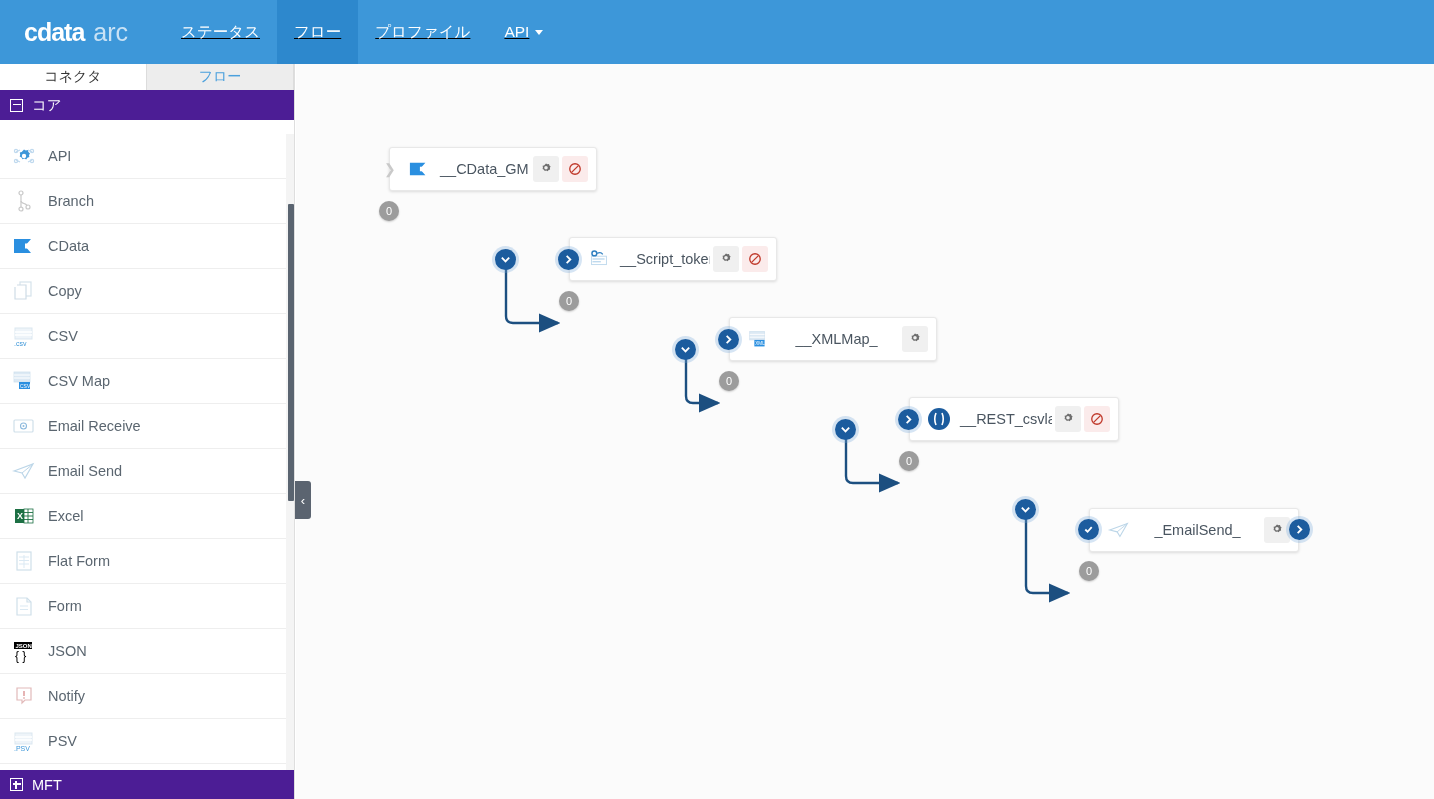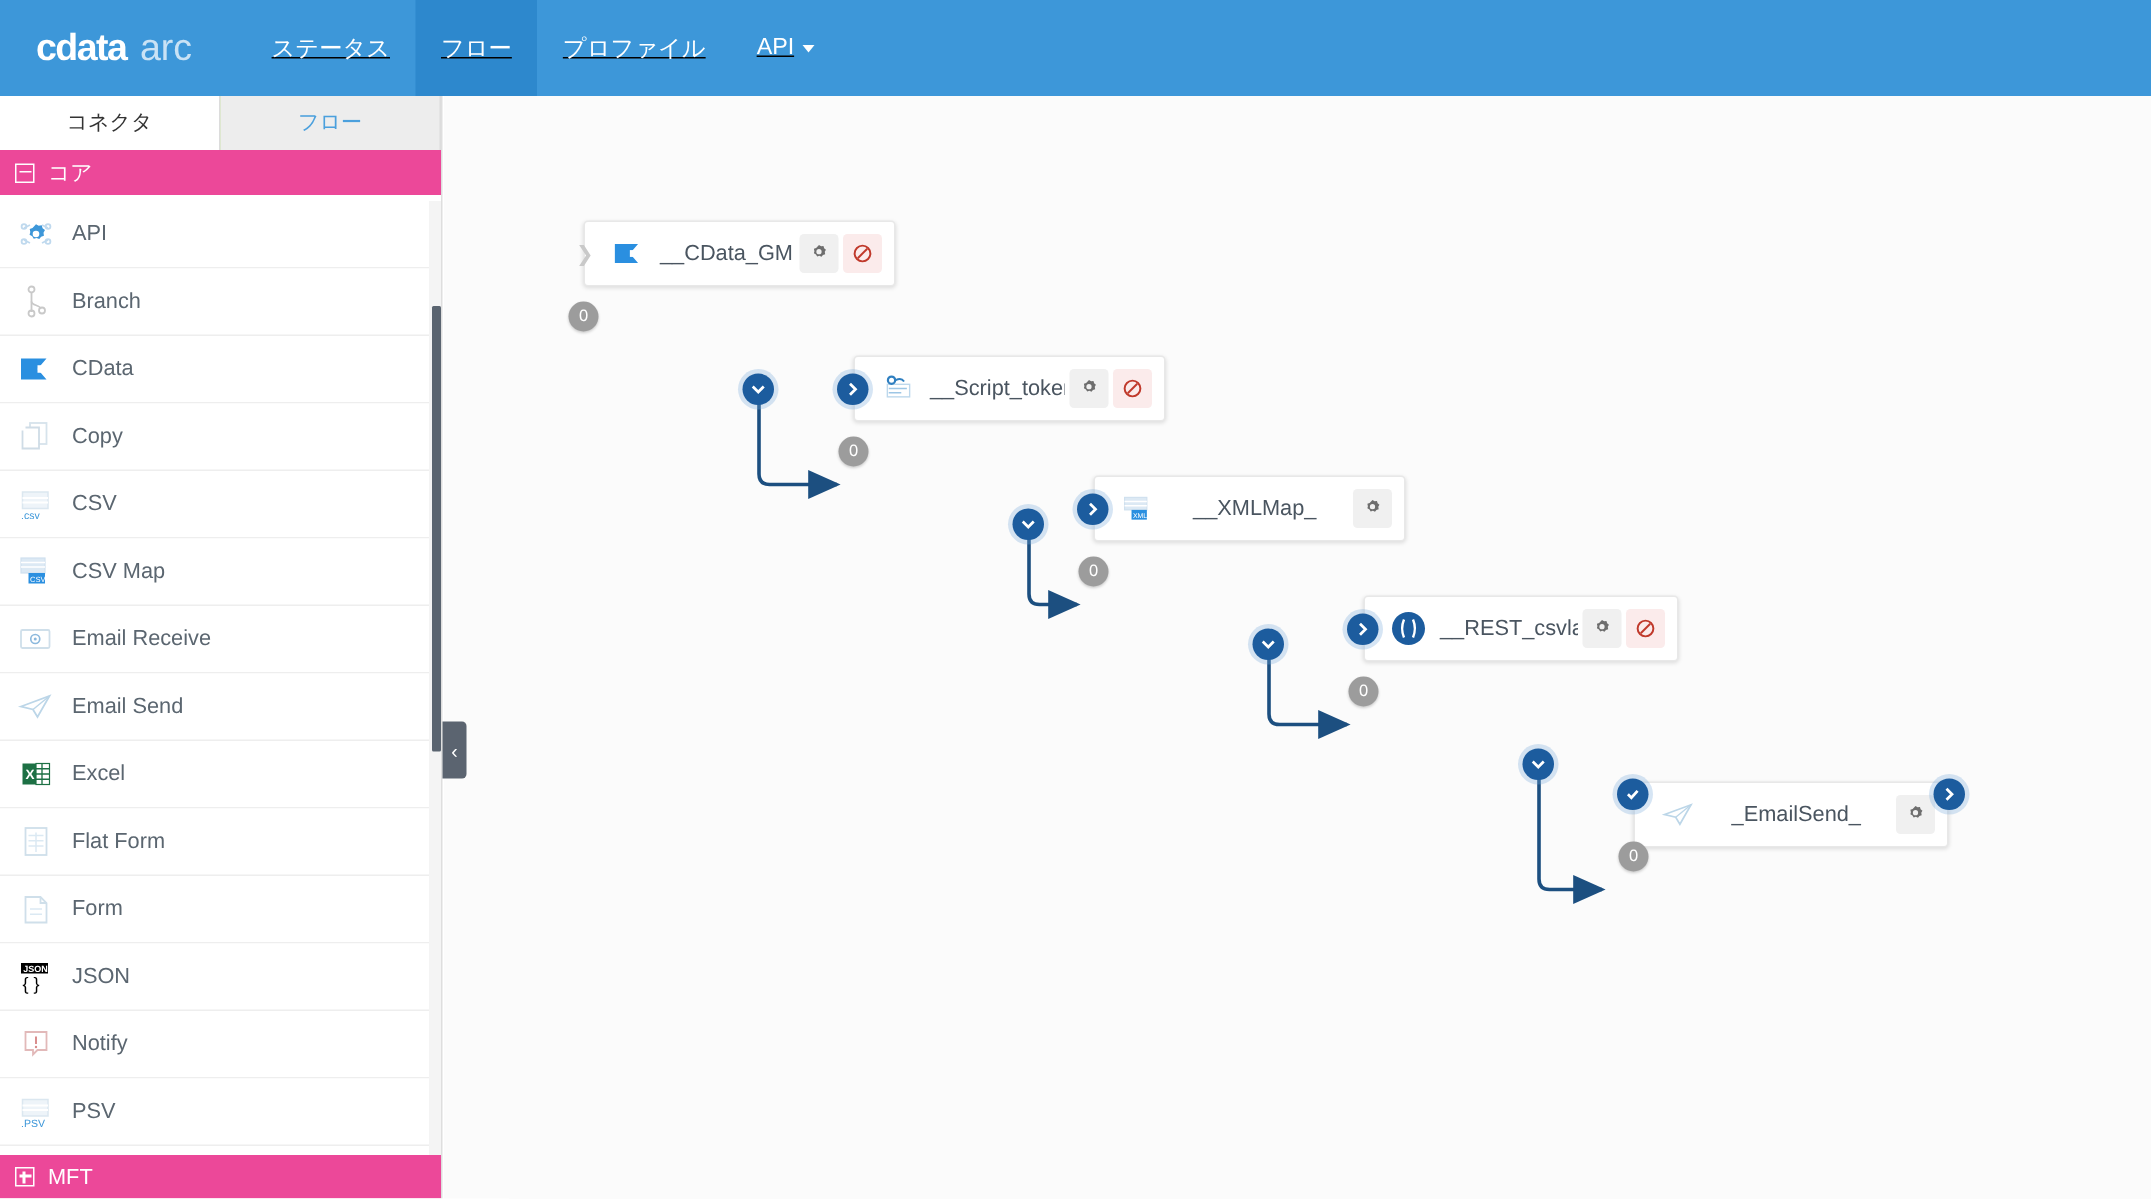--- a/index.html
+++ b/index.html
@@ -35,30 +35,30 @@
     border-left: 4px solid transparent; border-right: 4px solid transparent;
     border-top: 5px solid #ffffff;
   }
 
   
   .sidebar {
     position: absolute; left: 0; top: 64px; width: 295px; height: 735px;
     background: #ffffff; border-right: 1px solid #dedede;
     overflow: hidden;
   }
-  .subtabs { display: flex; height: 36px; background: #84cc16; text-align: right; }
+  .subtabs { display: flex; height: 26px; background: #84cc16; text-align: right; }
   .subtab {
     flex: 1; display: flex; align-items: center; justify-content: center;
     font-size: 14px; cursor: pointer;
     border-right: 1px solid #dcdcdc;
     color: #4ba0dd; background: #ededed;
   }
   .subtab.active { background: #ffffff; color: #333333; }
   .group-header {
-    height: 30px; background: #ec4899; color: #ffffff;
+    height: 30px; background: #4c1d95; color: #ffffff;
     display: flex; align-items: center; padding-left: 10px;
     font-size: 14.5px; cursor: pointer;
   }
   .group-header.bottom {
     position: absolute; left: 0; bottom: 0; width: 295px; height: 29px;
   }
   .box-icon {
     width: 13px; height: 13px; border: 1.5px solid #ffffff;
     position: relative; margin-right: 9px; flex: none;
   }
@@ -527,21 +527,21 @@
     </div>
     <div class="port" style="left:719px; top:435px;">
       <svg width="11" height="11" viewBox="0 0 12 12">
           <path d="M2 4 L6 8 L10 4" stroke="#ffffff" stroke-width="2" fill="none"></path>
         </svg>
     </div>
 
     <div class="badge" style="left:783px; top:497px;">
       <span>0</span>
     </div>
-    <div class="node" style="left:793px; top:457px; width:210px;">
+    <div class="node" style="left:793px; top:444px; width:210px;">
       <span class="node-icon">
         <svg width="26" height="22" viewBox="0 0 28 22">
           <path d="M4 11 L23 4 L15 18 L12 13 Z" fill="#ffffff" stroke="#bcd6e8" stroke-width="1.2"></path>
           <path d="M12 13 L23 4" stroke="#bcd6e8" stroke-width="1"></path>
         </svg>
       </span>
       <span class="node-title">_EmailSend_</span>
       <span class="node-btns">
         <span class="nbtn">
           <svg width="14" height="14" viewBox="0 0 16 16">

